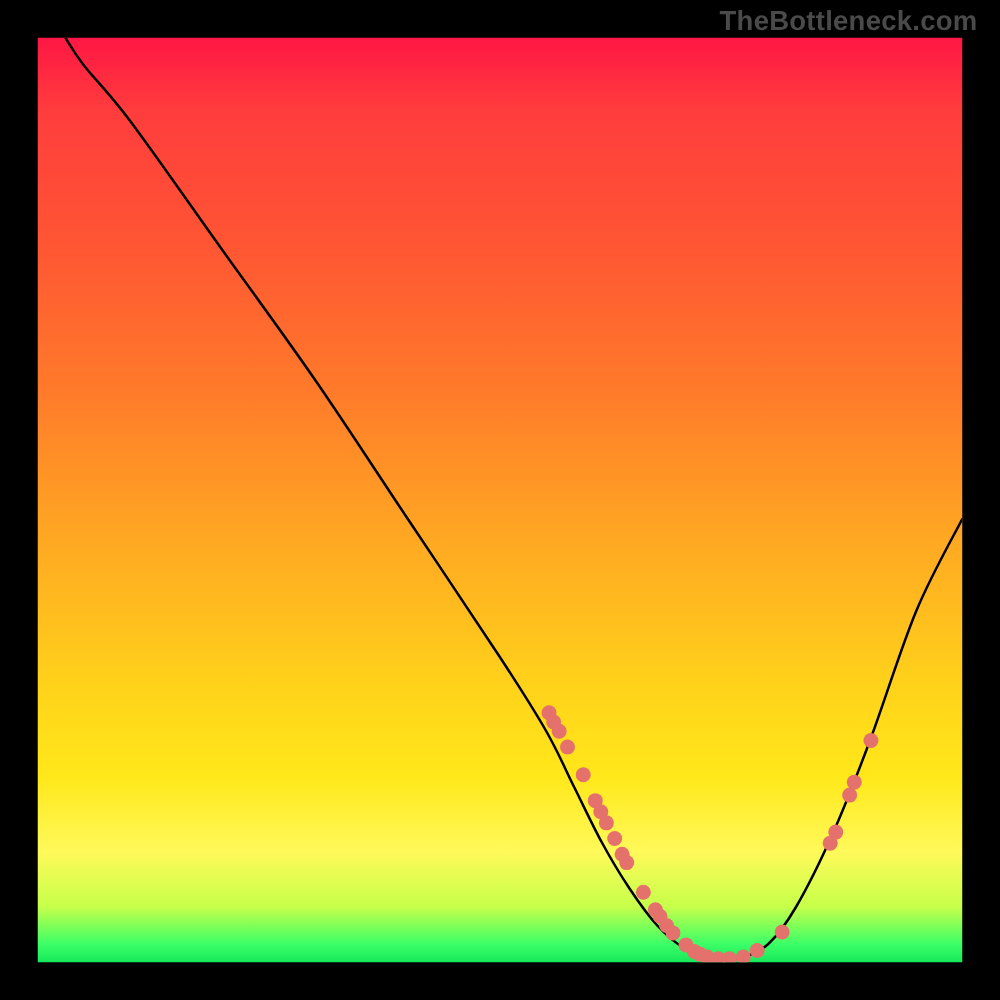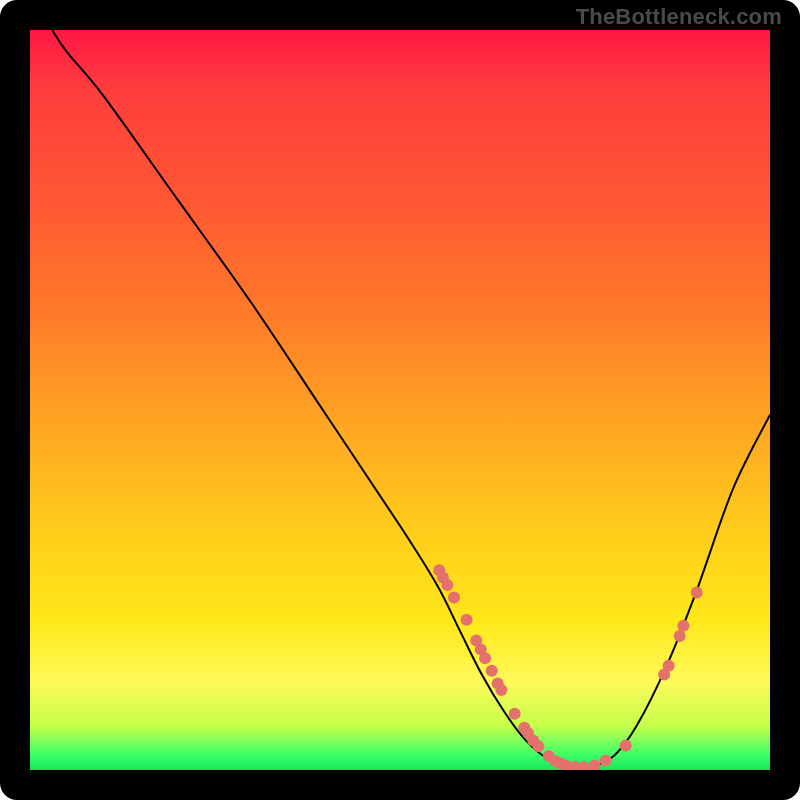--- a/index.html
+++ b/index.html
@@ -2,21 +2,20 @@
 <html><head>
 <meta charset="utf-8">
 <style>
   * { margin: 0; padding: 0; box-sizing: border-box; }
   html, body { width: 800px; height: 800px; background: #fff; overflow: hidden; }
   .stage {
     position: relative;
     width: 800px;
     height: 800px;
     background: #000;
-    border-radius: 17px;
   }
   .watermark {
     position: absolute;
     top: 4px;
     right: 18px;
     font-family: Arial, Helvetica, sans-serif;
     font-size: 22px;
     font-weight: 600;
     color: #4a4a4a;
     letter-spacing: 0.2px;

